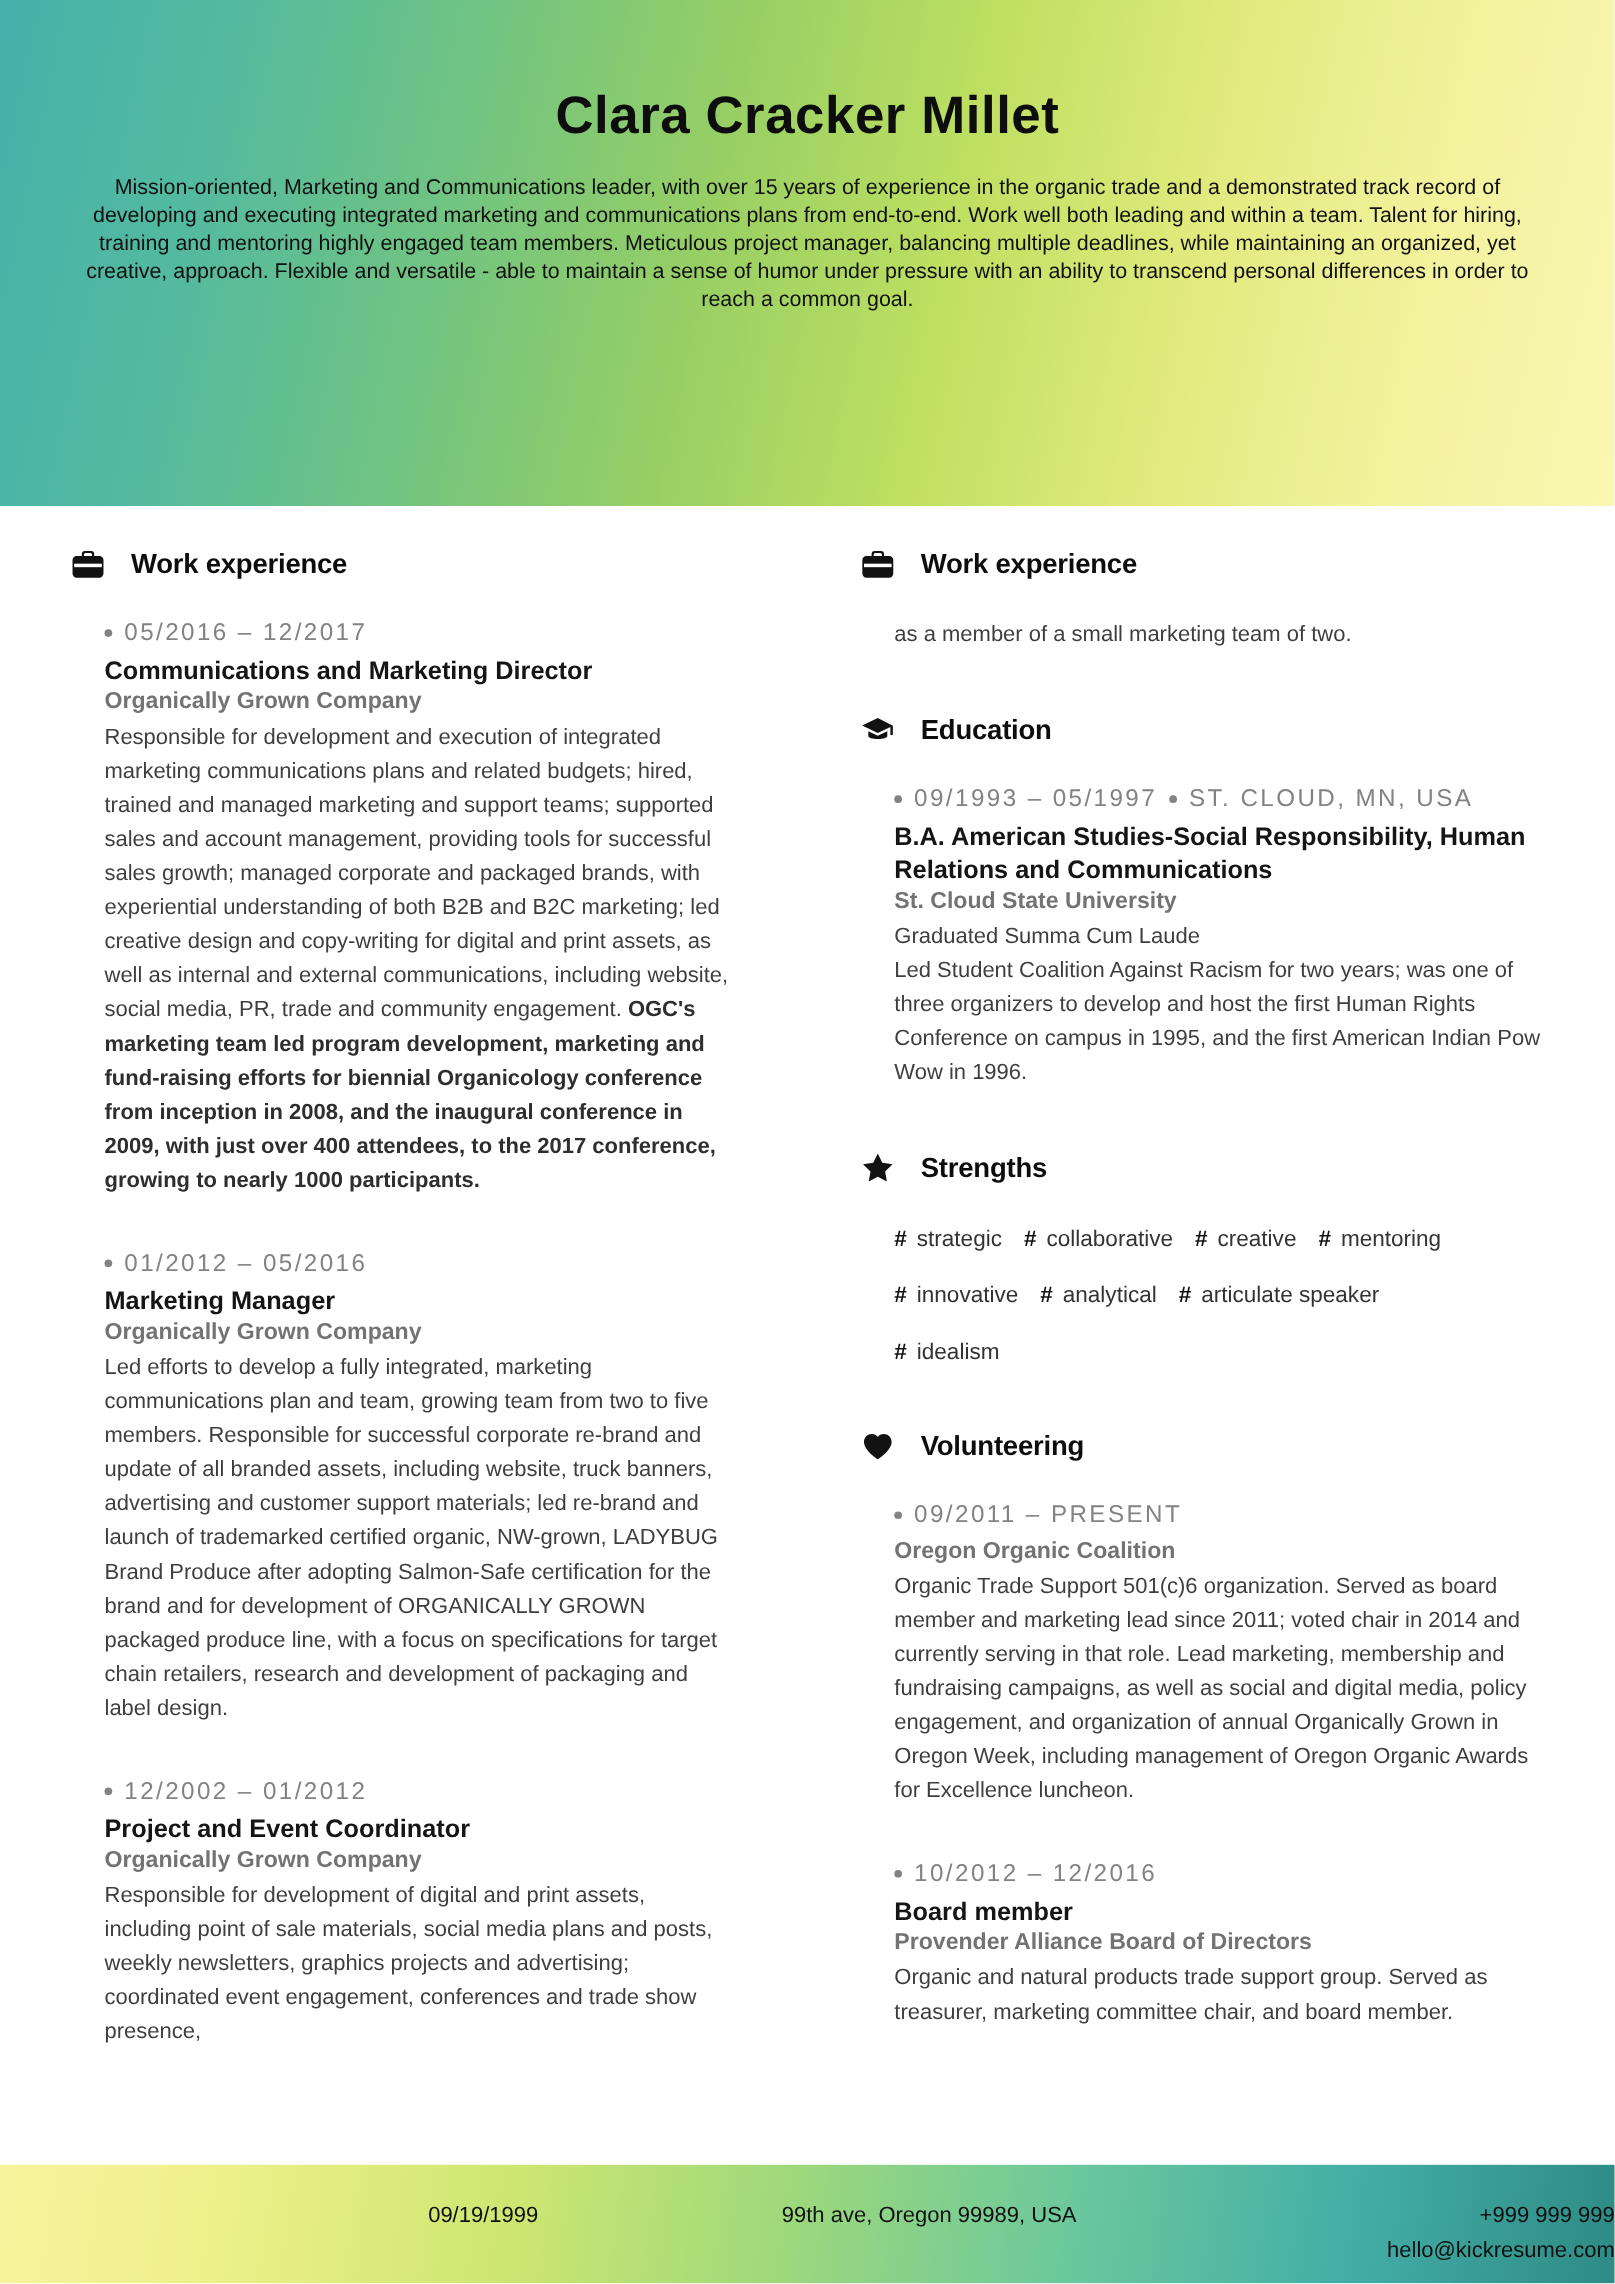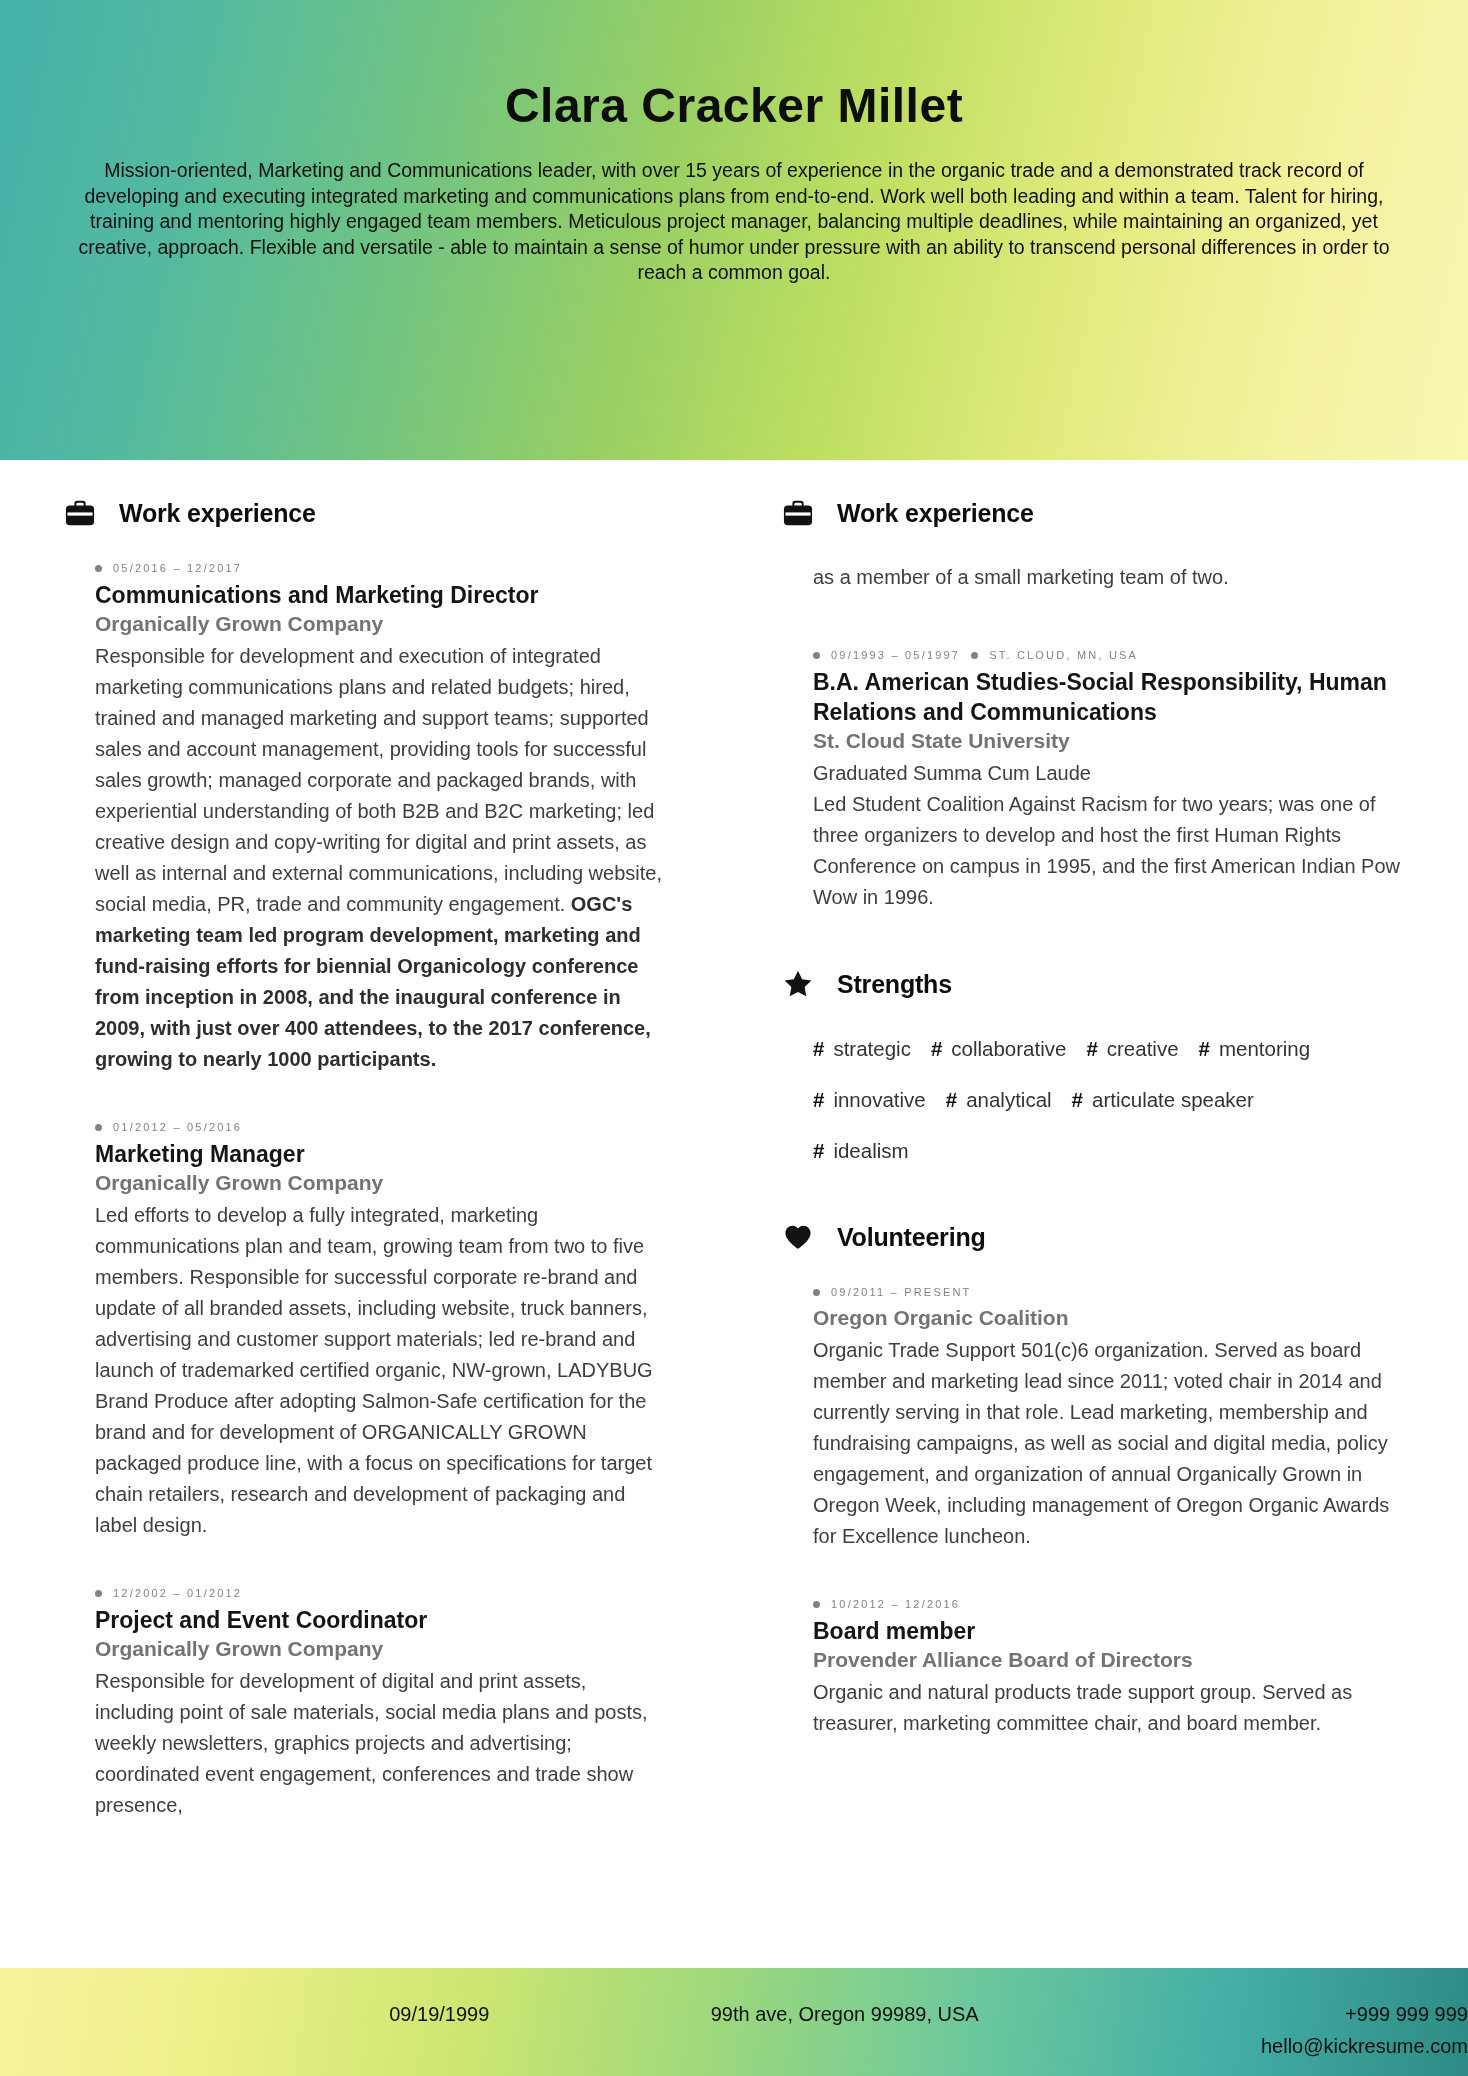--- a/index.html
+++ b/index.html
@@ -74,21 +74,21 @@
     font-size: 25px;
     font-weight: 800;
     color: #0d0d0d;
     letter-spacing: -0.2px;
   }
   .entries { padding-left: 30px; }
   .entry { margin-bottom: 46px; }
   .entry:last-child { margin-bottom: 0; }
 
   .date-line {
-    font-size: 11px;
+    font-size: 22px;
     letter-spacing: 2.2px;
     color: #828282;
     margin-bottom: 6px;
     display: flex;
     align-items: center;
   }
   .dot {
     width: 7px; height: 7px;
     border-radius: 50%;
     background: #828282;
@@ -233,20 +233,29 @@
                 <path fill="currentColor" d="M13 3h6a3 3 0 0 1 3 3v2h5a4 4 0 0 1 4 4v13a4 4 0 0 1-4 4H5a4 4 0 0 1-4-4V12a4 4 0 0 1 4-4h5V6a3 3 0 0 1 3-3zm-1 5h8V6.6A1.6 1.6 0 0 0 18.4 5h-4.8A1.6 1.6 0 0 0 12 6.6V8z"></path>
                 <rect x="2.6" y="15.4" width="26.8" height="3.4" fill="#ffffff"></rect>
               </svg>
           </span>
           <span class="section-title">Work experience</span>
         </div>
         <div class="cont-text">as a member of a small marketing team of two.</div>
       </div>
 
       <div class="section">
+        <div class="section-header">
+          <span class="icon">
+            <svg viewBox="0 0 32 32">
+                <path fill="currentColor" d="M16 4 .8 11.2 16 18.4l12.2-5.8v7.9h2.4v-9z"></path>
+                <path fill="currentColor" d="M6.8 16.9v4.5c0 1.7 4.1 3 9.2 3s9.2-1.3 9.2-3v-4.5L16 21.2z"></path>
+              </svg>
+          </span>
+          <span class="section-title">Education</span>
+        </div>
         <div class="entries">
           <div class="entry">
             <div class="date-line">
                 <span class="dot"></span>
                 <span>09/1993 – 05/1997</span>
                 <span class="dot mid"></span>
                 <span>ST. CLOUD, MN, USA</span>
               </div>
             <div class="entry-title">B.A. American Studies-Social Responsibility, Human Relations and Communications</div>
             <div class="entry-sub">St. Cloud State University</div>

